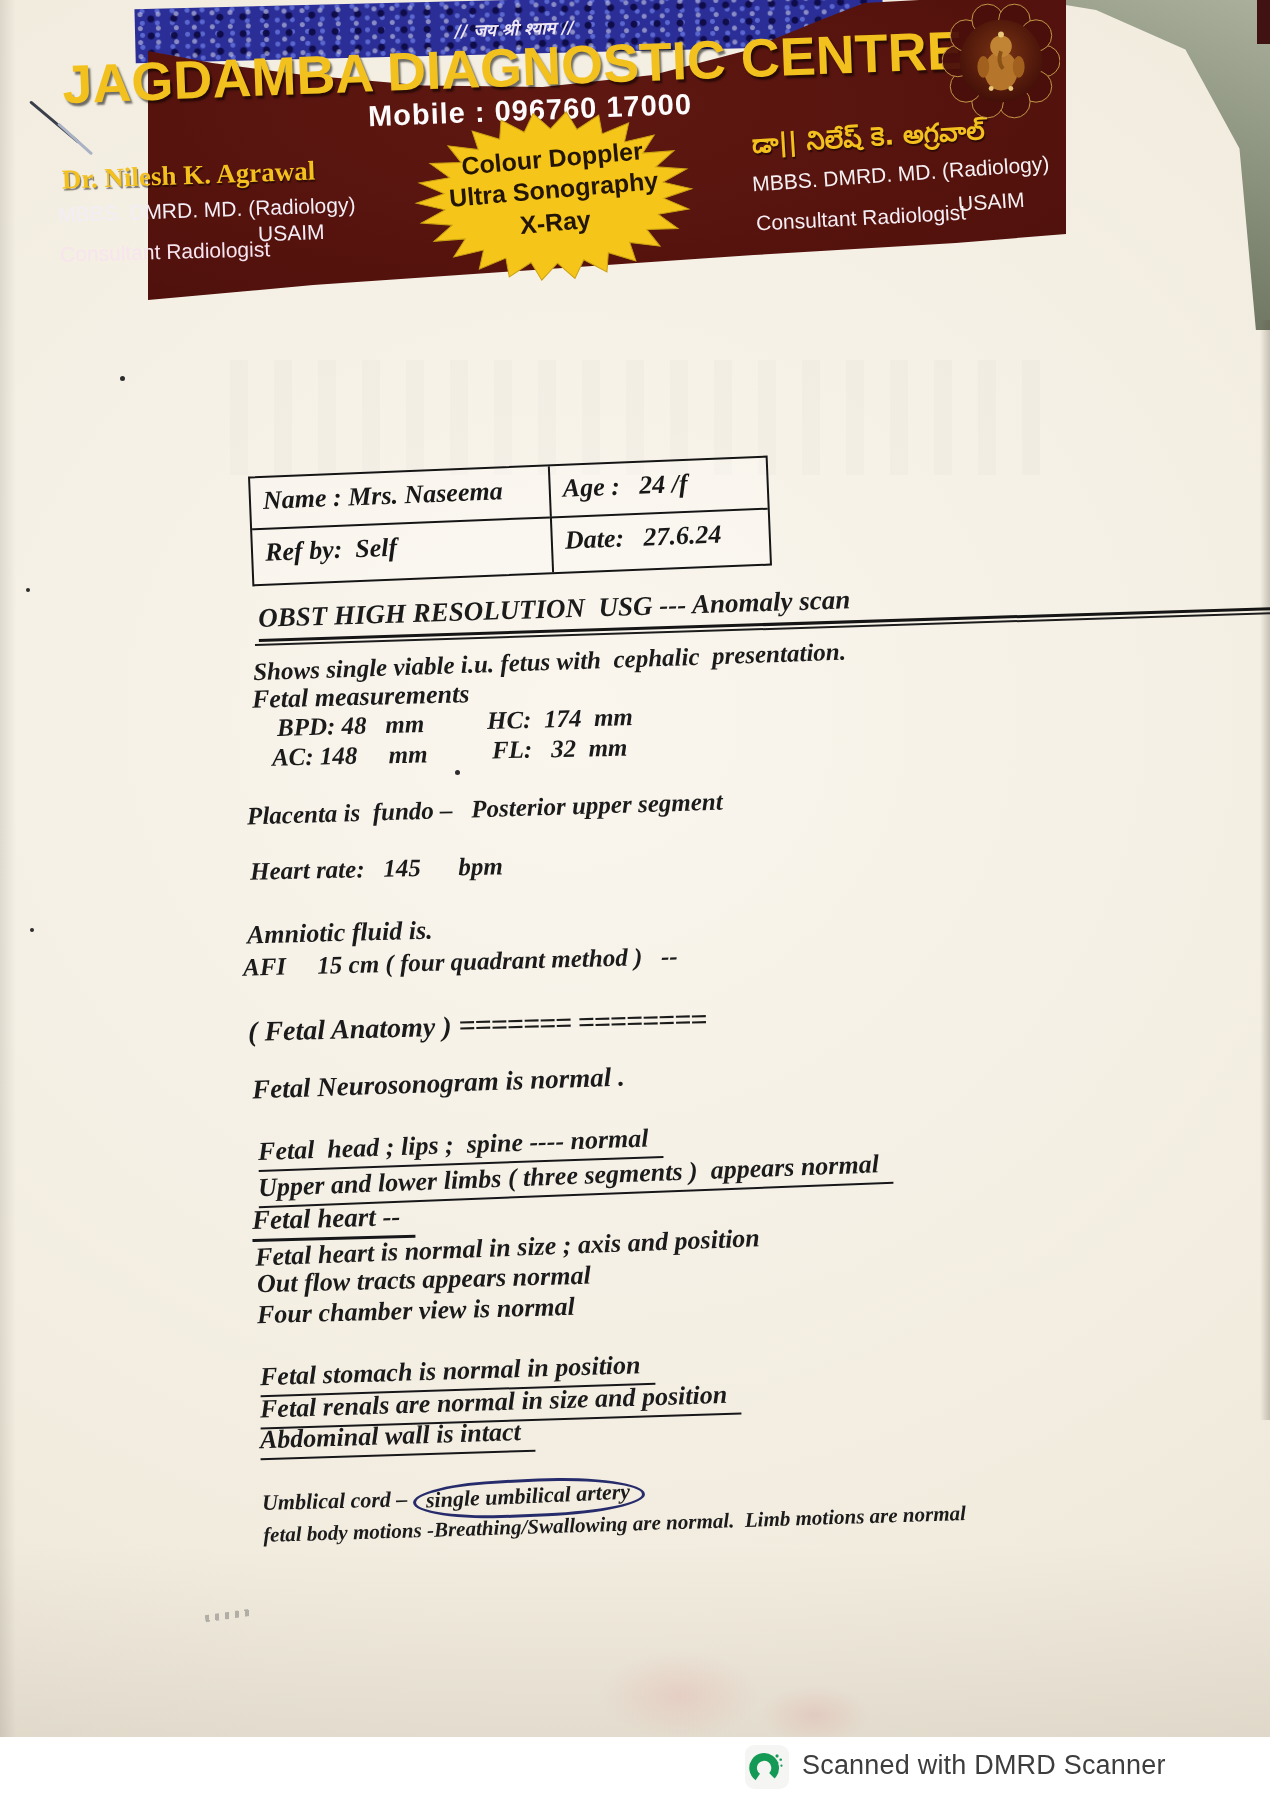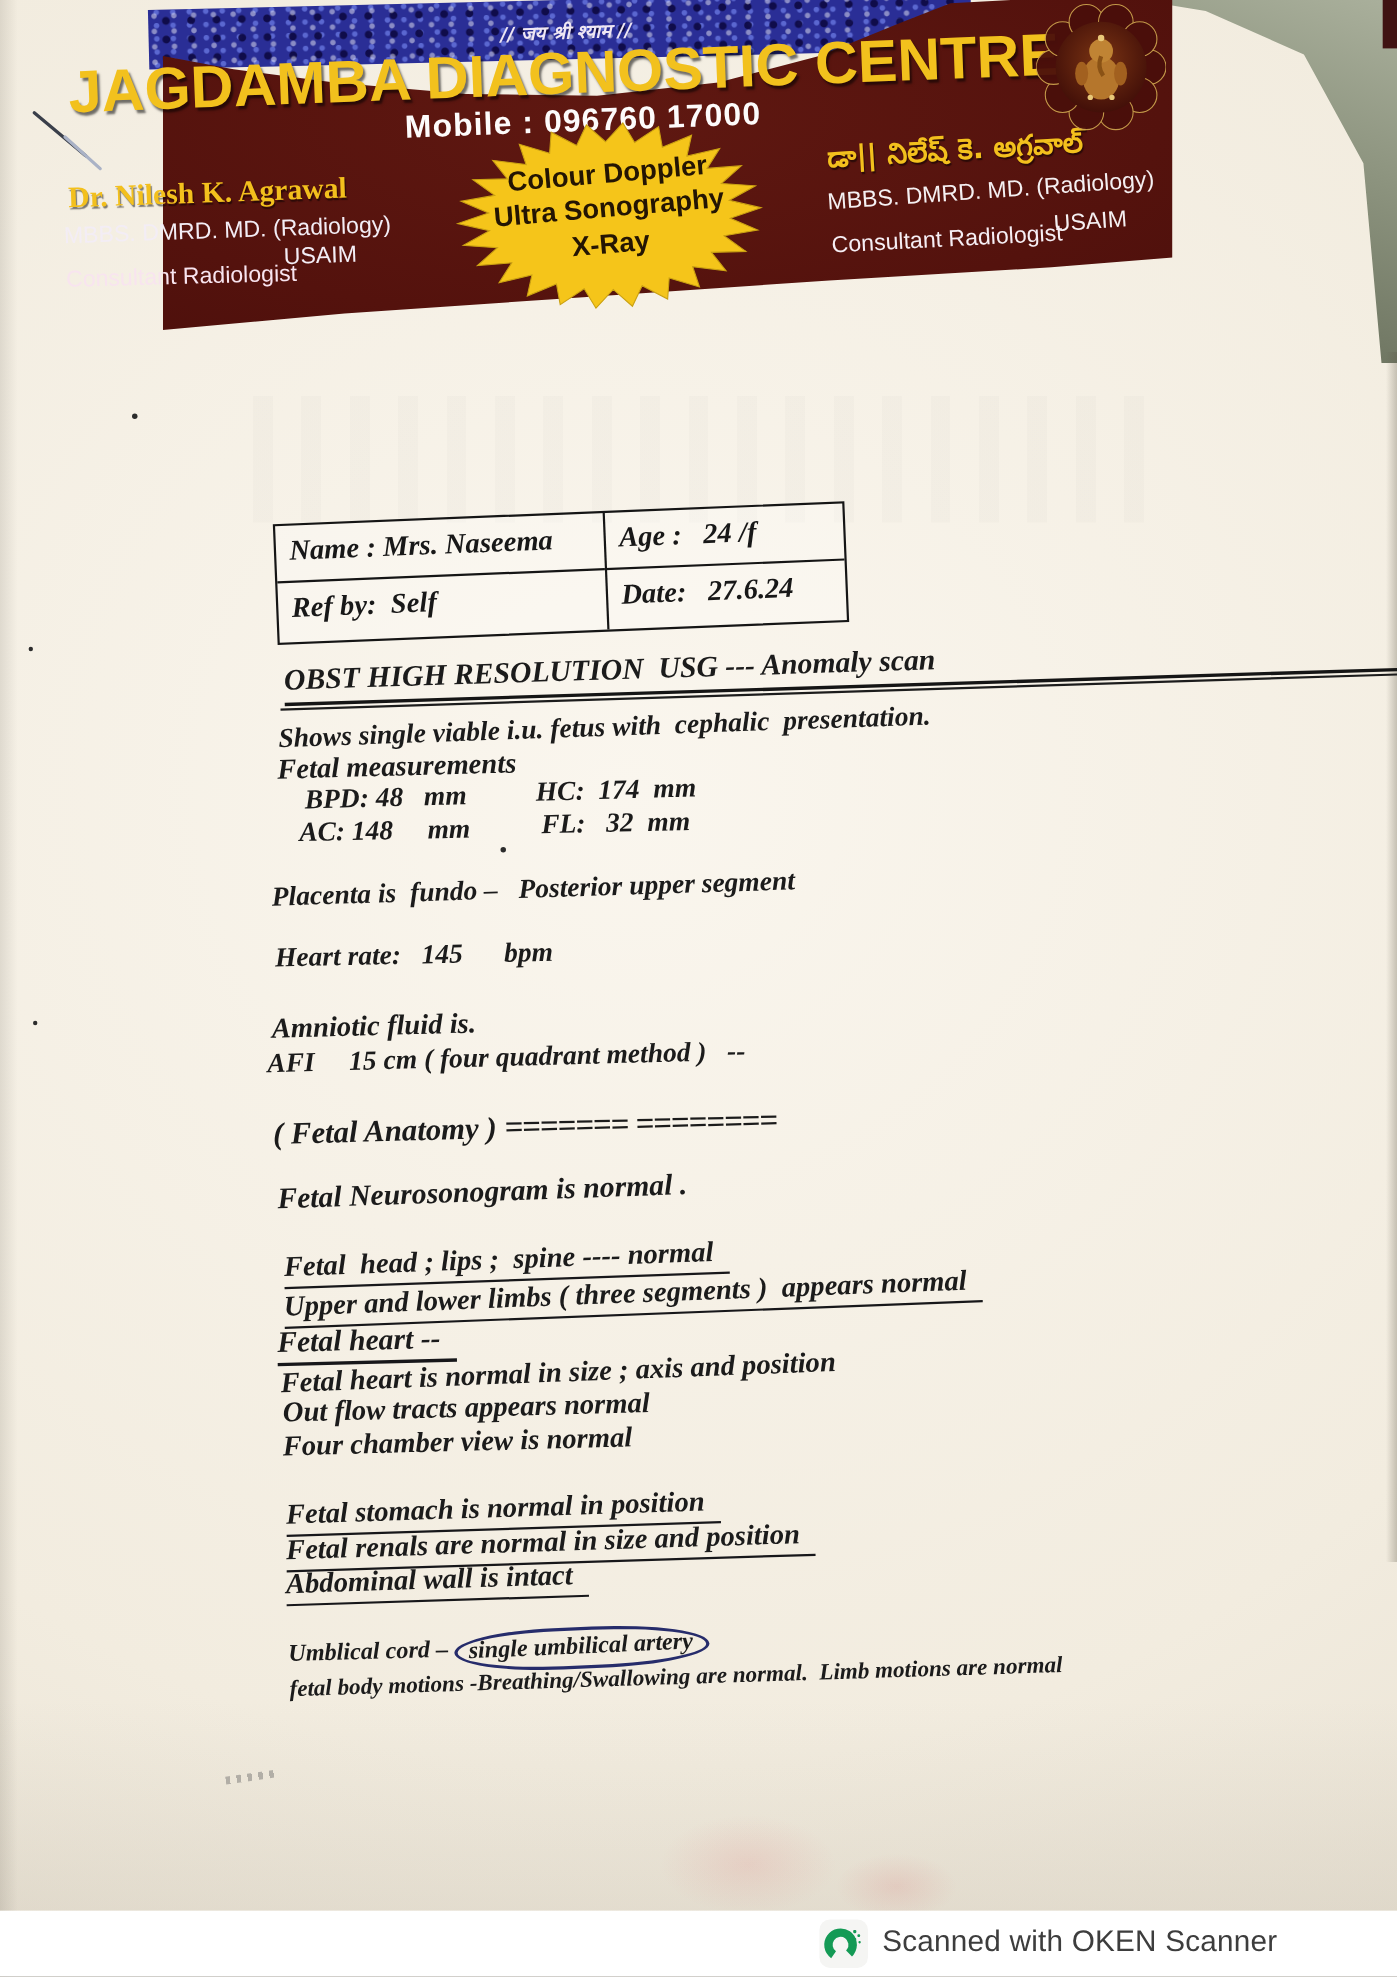--- a/index.html
+++ b/index.html
@@ -217,15 +217,15 @@
       <circle cx="21" cy="25" r="11.5" fill="none" stroke="#149a55" stroke-width="8" stroke-dasharray="56 17" transform="rotate(125 21 25)"></circle>
       <g fill="#149a55">
         <rect x="33" y="11" width="3" height="3" rx="1"></rect>
         <rect x="37" y="15" width="2.6" height="2.6" rx="1"></rect>
         <rect x="33.5" y="18.5" width="2.4" height="2.4" rx="1"></rect>
         <rect x="38" y="21.5" width="2.2" height="2.2" rx="1"></rect>
         <rect x="34" y="24.5" width="2" height="2" rx="1"></rect>
       </g>
     </svg>
   </div>
-  <div class="abs oken-text">Scanned with OKEN Scanner</div>
+  <div class="abs oken-text">Scanned with DMRD Scanner</div>
 
 </div>
 
 </body></html>

